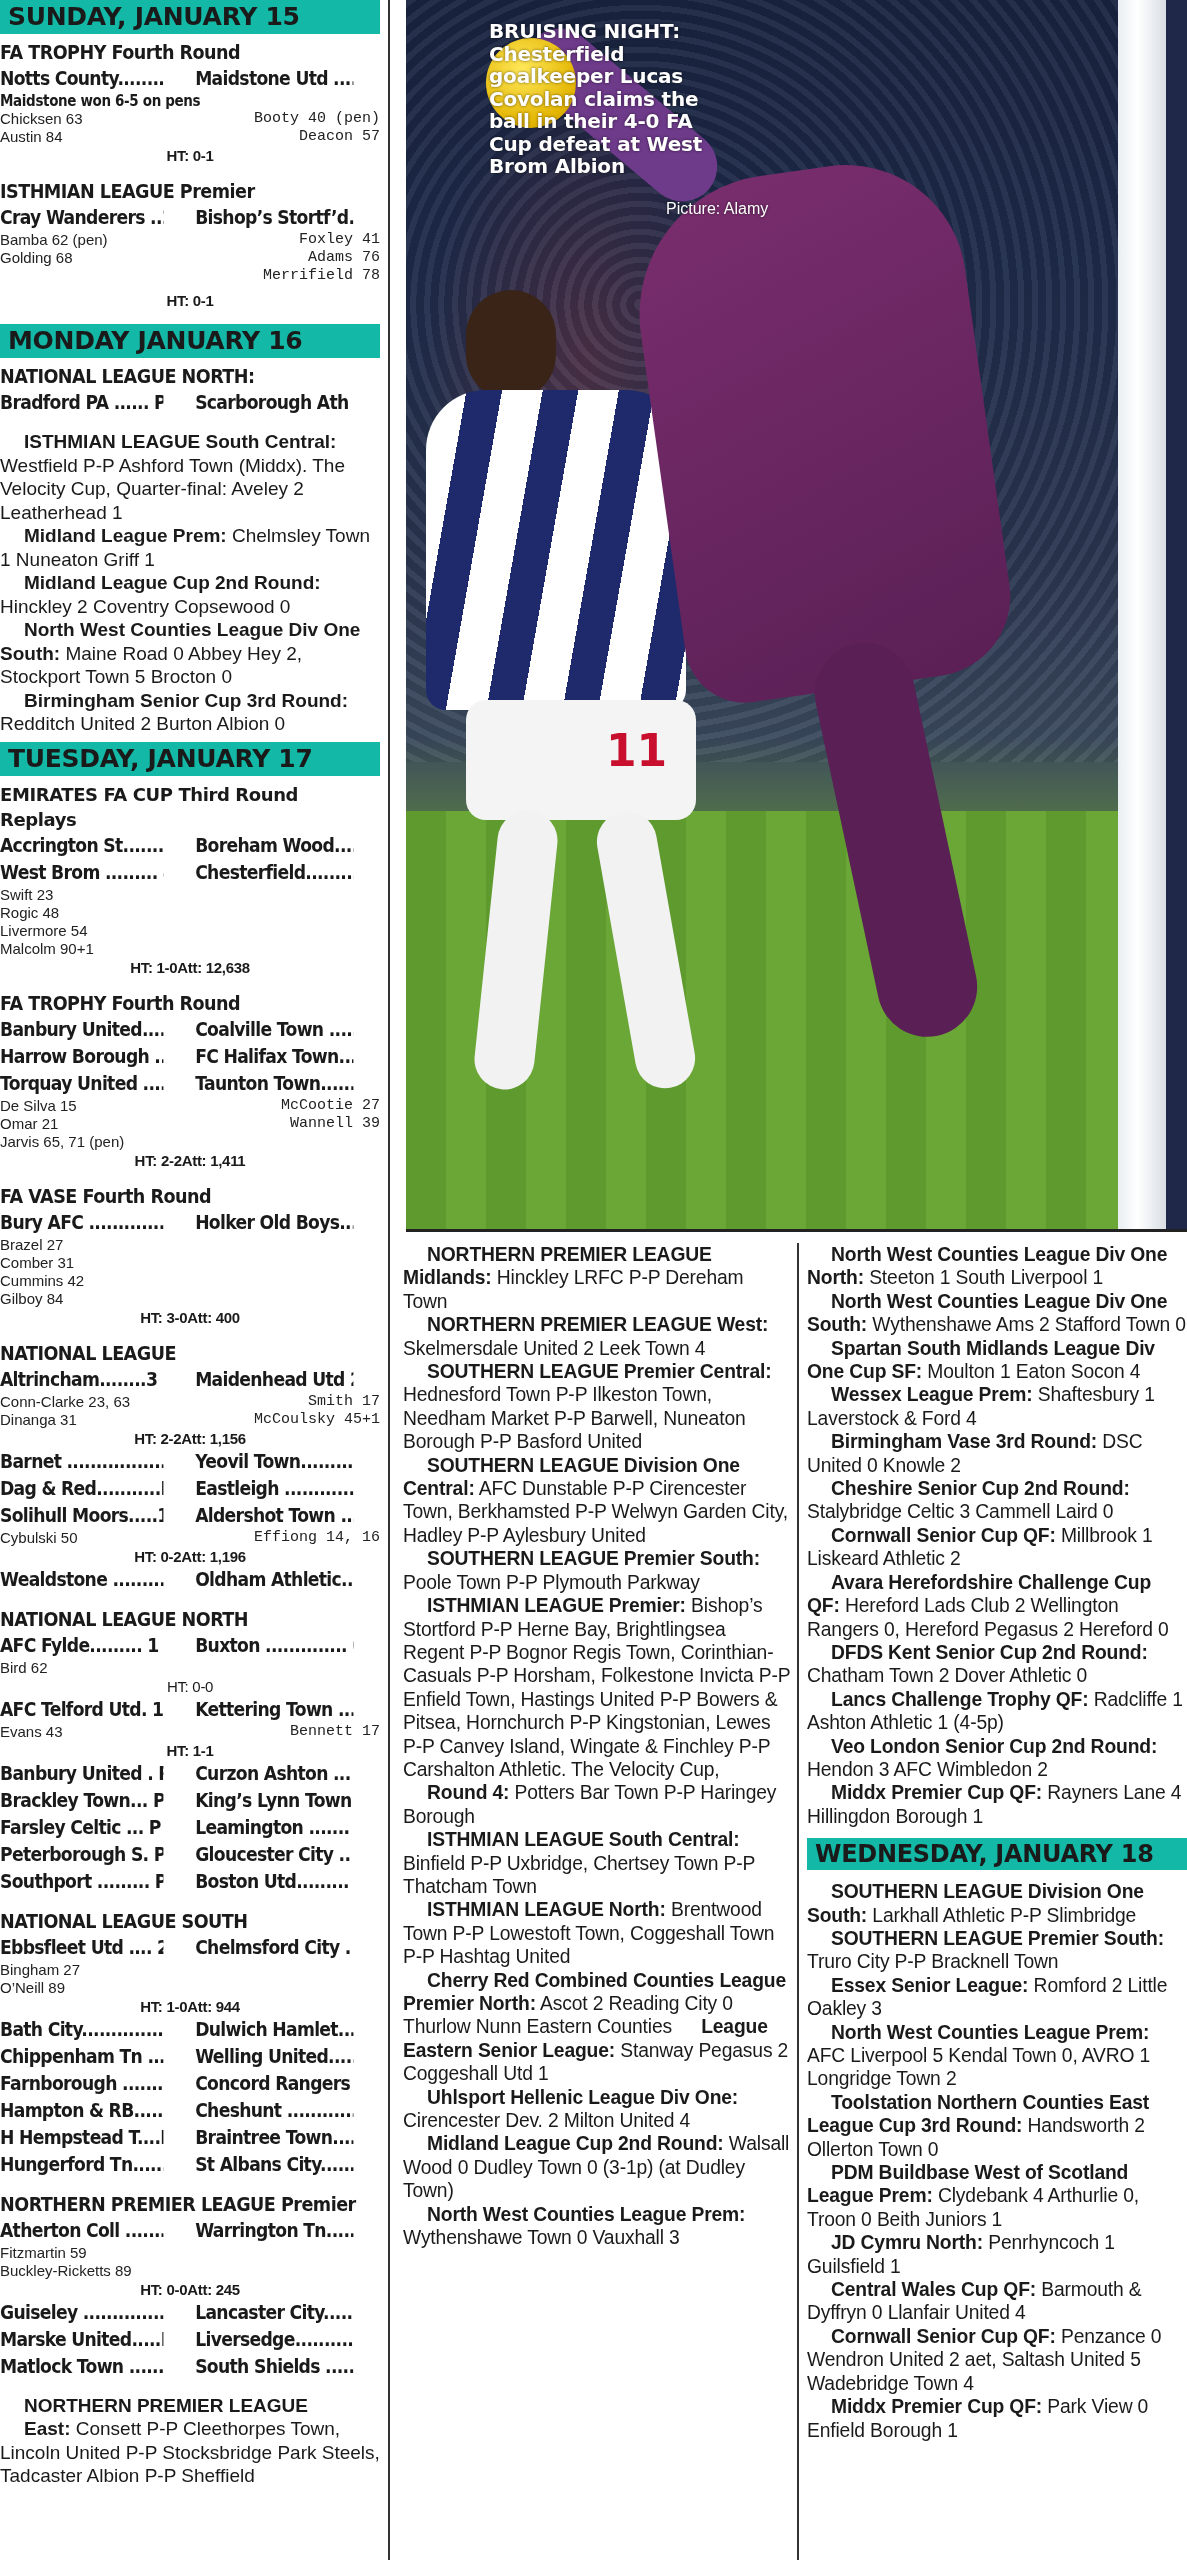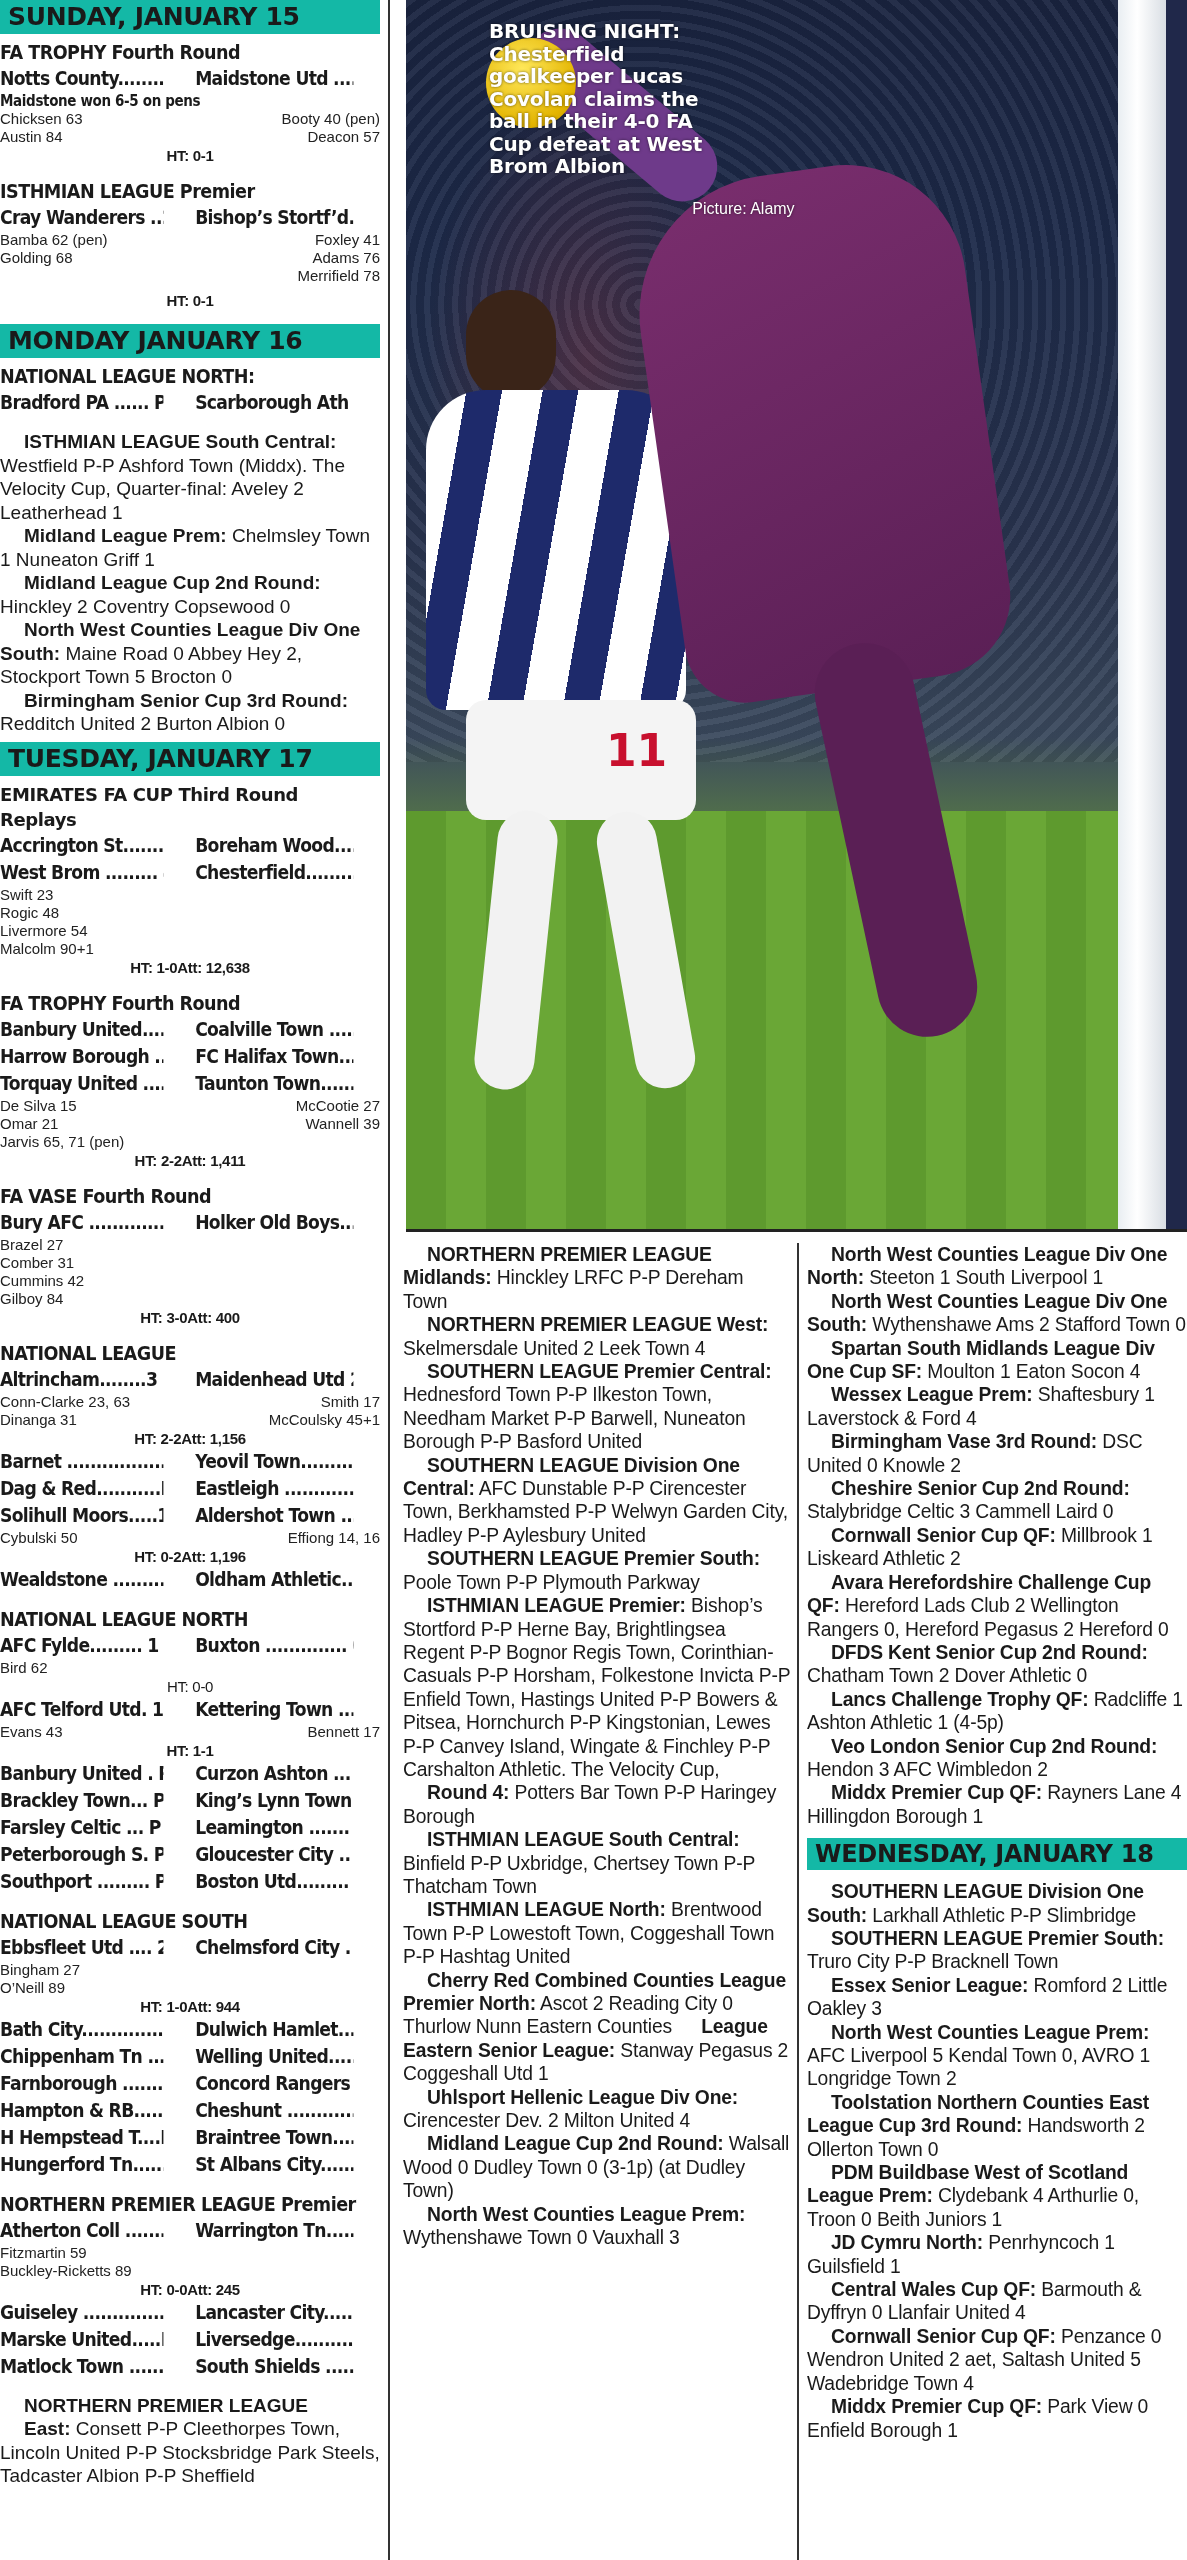--- a/index.html
+++ b/index.html
@@ -26,21 +26,21 @@
   .match {
     display: flex; justify-content: space-between;
     font-family: "DejaVu Sans", sans-serif; font-weight: bold;
     font-size: 20px; line-height: 27px; letter-spacing: -0.8px;
   }
   .match .side { width: 50%; white-space: nowrap; overflow: hidden; transform: scaleX(0.86); transform-origin: left; }
   .match .side.away { transform-origin: left; padding-left: 6px; }
   .note { font-weight: bold; font-size: 15px; line-height: 18px; font-family: "DejaVu Sans", sans-serif; letter-spacing: -0.4px; transform: scaleX(0.9); transform-origin: left; white-space: nowrap; }
   .scorers { display: flex; justify-content: space-between; font-size: 15px; line-height: 18px; color: #222; gap: 24px; }
   .scorers .col { display: flex; flex-direction: column; }
-  .scorers .col.right { text-align: right; align-items: flex-end; }
+  .scorers .col.right { text-align: right; align-items: flex-end; font-family: Liberation Mono, monospace; }
   .ht-row { display: flex; justify-content: center; font-weight: bold; font-size: 15px; line-height: 19px; font-family: Liberation Sans, sans-serif; letter-spacing: -0.3px; }
   .ht-row.light { font-weight: normal; }
   .block { margin-bottom: 14px; }
 
   .para { font-size: 19px; line-height: 23.5px; color: #1a1a1a; }
   .para b { font-weight: bold; padding-left: 24px; }
 
   
   .photo {
     position: absolute; left: 406px; top: 0; width: 781px; height: 1232px; overflow: hidden;
@@ -72,21 +72,21 @@
   .photo .leg-a { position: absolute; left: 80px; top: 810px; width: 60px; height: 280px; border-radius: 30px; background: #f2f2f2; transform: rotate(6deg); }
   .photo .leg-b { position: absolute; left: 210px; top: 810px; width: 60px; height: 280px; border-radius: 30px; background: #f2f2f2; transform: rotate(-10deg); }
 
   .caption {
     position: absolute; left: 83px; top: 20px; width: 240px;
     color: #ffffff; font-family: "DejaVu Sans", sans-serif; font-weight: bold;
     font-size: 20px; line-height: 22.5px; letter-spacing: -0.2px;
     text-shadow: 0 0 3px rgba(0,0,0,0.6);
   }
   .caption-credit {
-    position: absolute; left: 170px; top: 195px; width: 155px; text-align: center;
+    position: absolute; left: 170px; top: 195px; width: 155px; text-align: left;
     color: #ffffff; font-size: 16px; text-shadow: 0 0 3px rgba(0,0,0,0.6);
   }
 
   
   .mid-col { position: absolute; left: 403px; top: 1243px; width: 388px; }
   .vrule-mid { position: absolute; left: 797px; top: 1243px; width: 2px; height: 1317px; background: #333; }
   .right-col { position: absolute; left: 807px; top: 1243px; width: 380px; }
   .mid-col .para, .right-col .para { font-size: 19.3px; line-height: 23.4px; letter-spacing: -0.15px; }
   .right-col .day-bar { margin-top: 10px; margin-bottom: 10px; font-size: 24px; line-height: 32px; }
 </style>

